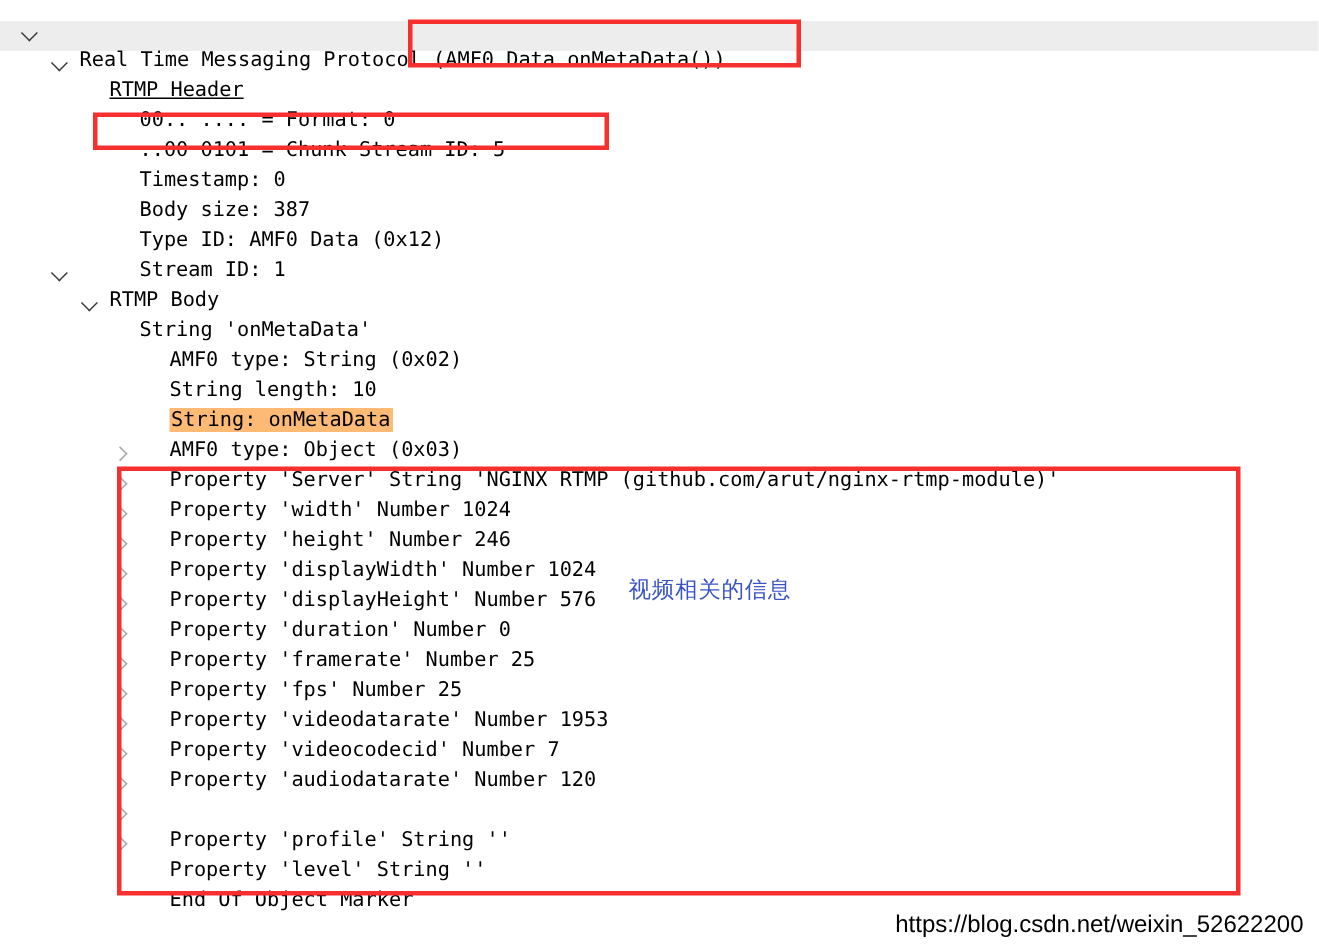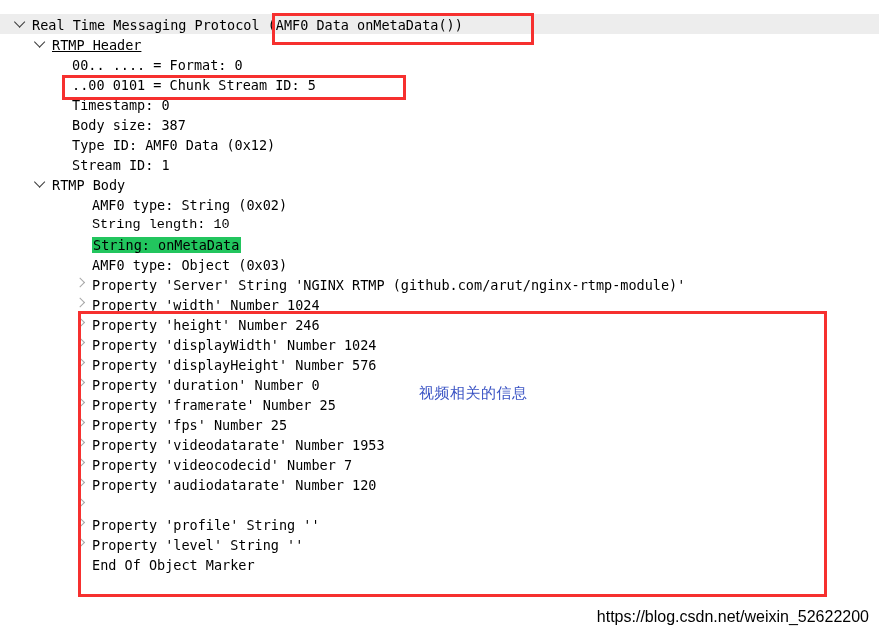--- a/index.html
+++ b/index.html
@@ -60,27 +60,28 @@
     display: inline-block;
     width: 6px;
     height: 6px;
     border-top: 1.6px solid #a8a8a8;
     border-right: 1.6px solid #a8a8a8;
     transform: rotate(45deg) translate(-1px, 1px);
   }
 
   .label {
     position: absolute;
-    top: 1px;
+    top: 16px;
     height: 16px;
     white-space: pre;
+    margin-left: 21px;
   }
 
   .hl {
-    background: #22c55e;
+    background: #fdba74;
     padding: 0 2px 0 1px;
   }
 
   
   .redbox {
     position: absolute;
     border: 3px solid #f6302f;
     box-sizing: border-box;
     pointer-events: none;
     background: transparent;
@@ -113,22 +114,23 @@
 <div id="tree" style="top: 14px;">
     <div class="row shaded"><span class="chev chev-open" style="left: 14px;"></span><span class="label" style="left: 32px;">Real Time Messaging Protocol (AMF0 Data onMetaData())</span></div>
     <div class="row"><span class="chev chev-open" style="left: 34px;"></span><span class="label" style="left: 52px; text-decoration: underline;">RTMP Header</span></div>
     <div class="row"><span class="label" style="left: 72px;">00.. .... = Format: 0</span></div>
     <div class="row"><span class="label" style="left: 72px;">..00 0101 = Chunk Stream ID: 5</span></div>
     <div class="row"><span class="label" style="left: 72px;">Timestamp: 0</span></div>
     <div class="row"><span class="label" style="left: 72px;">Body size: 387</span></div>
     <div class="row"><span class="label" style="left: 72px;">Type ID: AMF0 Data (0x12)</span></div>
     <div class="row"><span class="label" style="left: 72px;">Stream ID: 1</span></div>
     <div class="row"><span class="chev chev-open" style="left: 34px;"></span><span class="label" style="left: 52px;">RTMP Body</span></div>
+    <div class="row"><span class="chev chev-open" style="left: 54px;"></span><span class="label" style="left: 72px;">String 'onMetaData'</span></div>
     <div class="row"><span class="label" style="left: 92px;">AMF0 type: String (0x02)</span></div>
-    <div class="row"><span class="label" style="left: 92px; font-family: Liberation Mono, monospace;">String length: 10</span></div>
+    <div class="row"><span class="label" style="left: 92px;">String length: 10</span></div>
     <div class="row"><span class="label" style="left: 92px;"><span class="hl">String: onMetaData</span></span></div>
     <div class="row"><span class="label" style="left: 92px;">AMF0 type: Object (0x03)</span></div>
     <div class="row"><span class="chev chev-closed" style="left: 74px;"></span><span class="label" style="left: 92px;">Property 'Server' String 'NGINX RTMP (github.com/arut/nginx-rtmp-module)'</span></div>
     <div class="row"><span class="chev chev-closed" style="left: 74px;"></span><span class="label" style="left: 92px;">Property 'width' Number 1024</span></div>
     <div class="row"><span class="chev chev-closed" style="left: 74px;"></span><span class="label" style="left: 92px;">Property 'height' Number 246</span></div>
     <div class="row"><span class="chev chev-closed" style="left: 74px;"></span><span class="label" style="left: 92px;">Property 'displayWidth' Number 1024</span></div>
     <div class="row"><span class="chev chev-closed" style="left: 74px;"></span><span class="label" style="left: 92px;">Property 'displayHeight' Number 576</span></div>
     <div class="row"><span class="chev chev-closed" style="left: 74px;"></span><span class="label" style="left: 92px;">Property 'duration' Number 0</span></div>
     <div class="row"><span class="chev chev-closed" style="left: 74px;"></span><span class="label" style="left: 92px;">Property 'framerate' Number 25</span></div>
     <div class="row"><span class="chev chev-closed" style="left: 74px;"></span><span class="label" style="left: 92px;">Property 'fps' Number 25</span></div>

